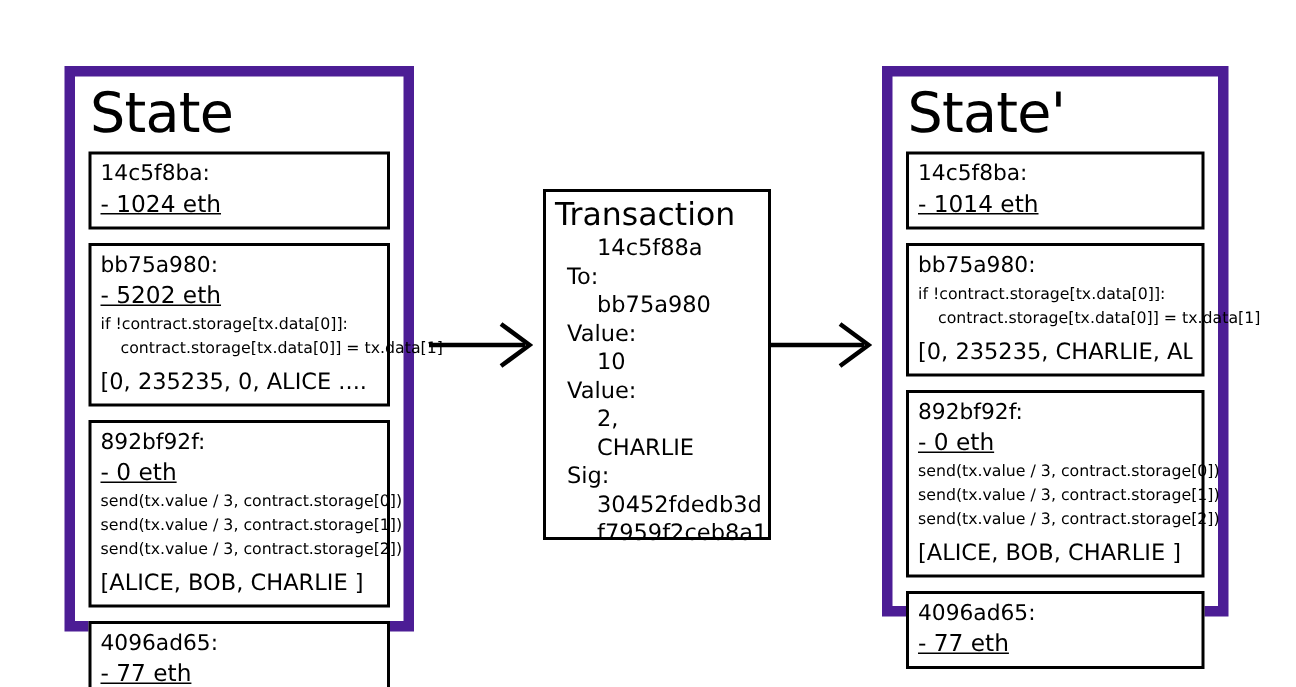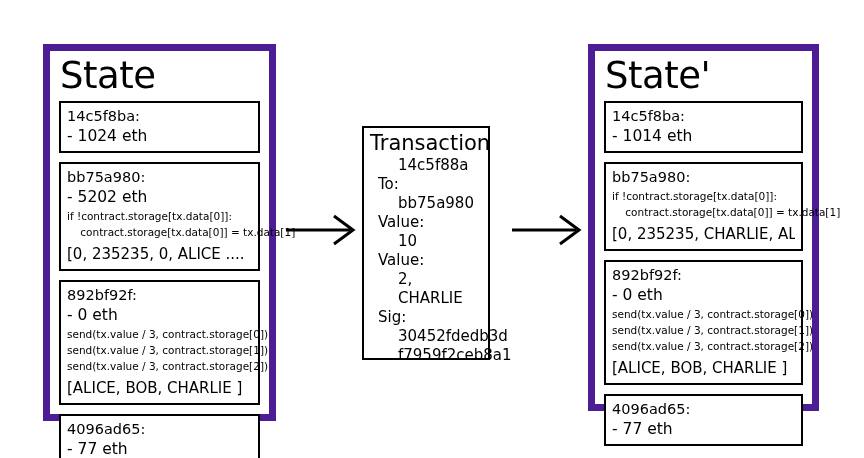--- a/index.html
+++ b/index.html
@@ -49,41 +49,42 @@
   }
   .acct-addr {
     font-size: 14.5px;
     line-height: 19px;
     white-space: nowrap;
   }
   .acct-bal {
     font-size: 15.5px;
     line-height: 20px;
     white-space: nowrap;
+    text-decoration: underline;
   }
   .acct-code {
     font-size: 10.5px;
     line-height: 13px;
     white-space: pre;
     margin-top: 3px;
   }
   .acct-storage {
     font-size: 15px;
     line-height: 20px;
     margin-top: 5px;
     white-space: nowrap;
     overflow: hidden;
   }
 
   
   #transaction-box {
     position: absolute;
     left: 362px;
     top: 126px;
-    width: 128px;
+    width: 152px;
     height: 234px;
     box-sizing: border-box;
     border: 2px solid #000000;
     background: #ffffff;
     padding: 2px 6px;
   }
   .tx-title {
     font-size: 21px;
     line-height: 26px;
     white-space: nowrap;

